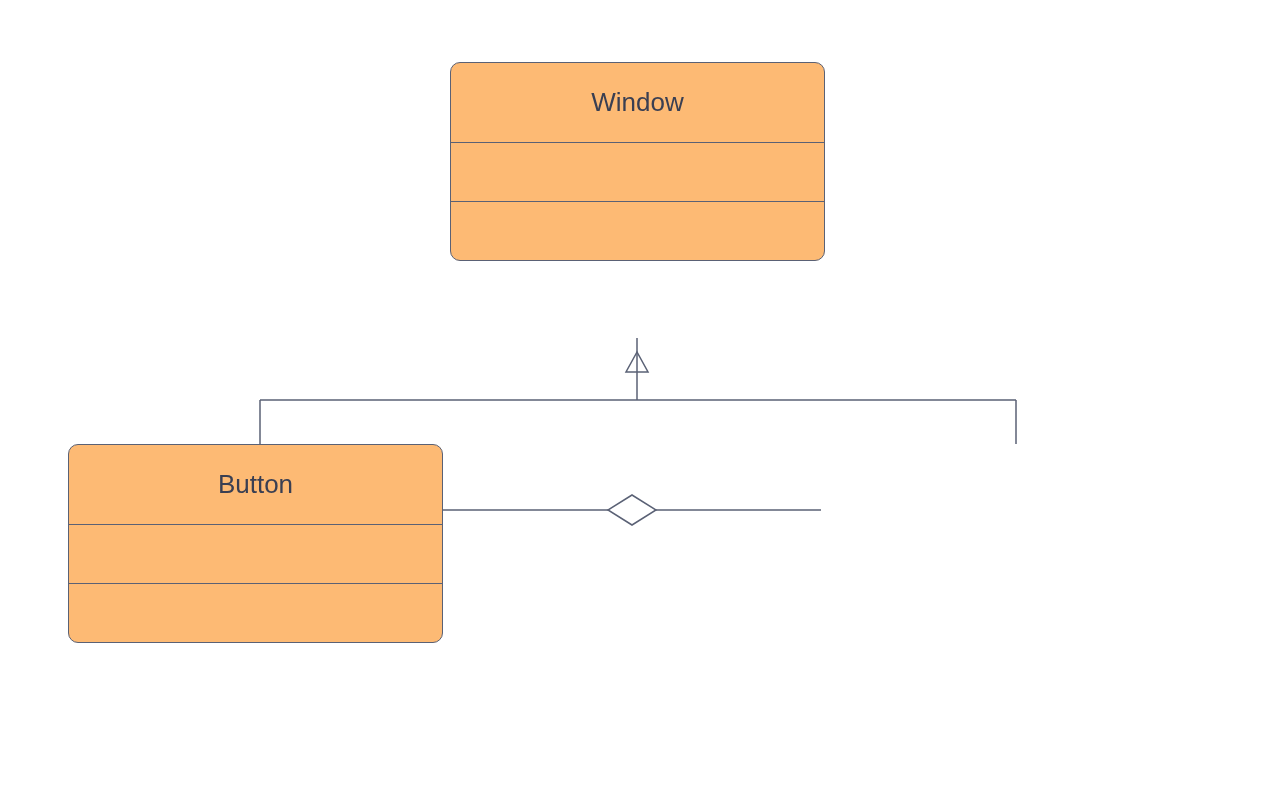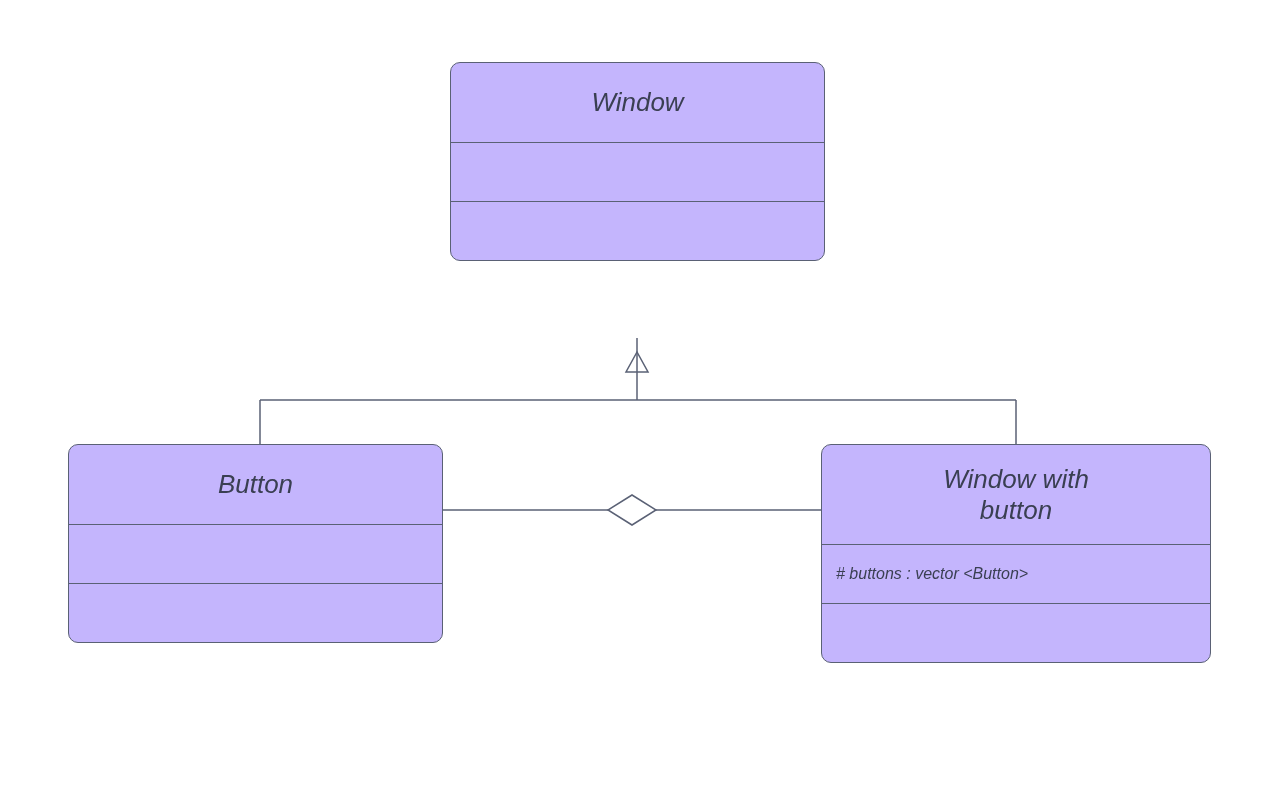--- a/index.html
+++ b/index.html
@@ -25,23 +25,22 @@
       left: 0;
       width: 1275px;
       height: 788px;
       pointer-events: none;
     }
 
     .uml-class {
       position: absolute;
       border: 1.5px solid #5a6175;
       border-radius: 10px;
-      background: #c4b5fd;
+      background: #fdba74;
       overflow: hidden;
-      font-style: italic;
     }
 
     .uml-class-name {
       display: flex;
       align-items: center;
       justify-content: center;
       padding: 10px 16px;
       text-align: center;
       font-size: 26px;
       color: #3a3f52;
@@ -131,28 +130,14 @@
   <div class="uml-class class-button">
     <div class="uml-class-name">Button</div>
     <div class="uml-section">
       <div class="uml-section-content"></div>
     </div>
     <div class="uml-section">
       <div class="uml-section-content"></div>
     </div>
   </div>
 
-  <div class="uml-class class-window-with-button">
-    <div class="uml-class-name">
-      <div>
-        <span>Window with</span><br>
-        <span>button</span>
-      </div>
-    </div>
-    <div class="uml-section">
-      <div class="uml-section-content"># buttons : vector &lt;Button&gt;</div>
-    </div>
-    <div class="uml-section">
-      <div class="uml-section-content"></div>
-    </div>
-  </div>
 
 </div>
 
 </body></html>

